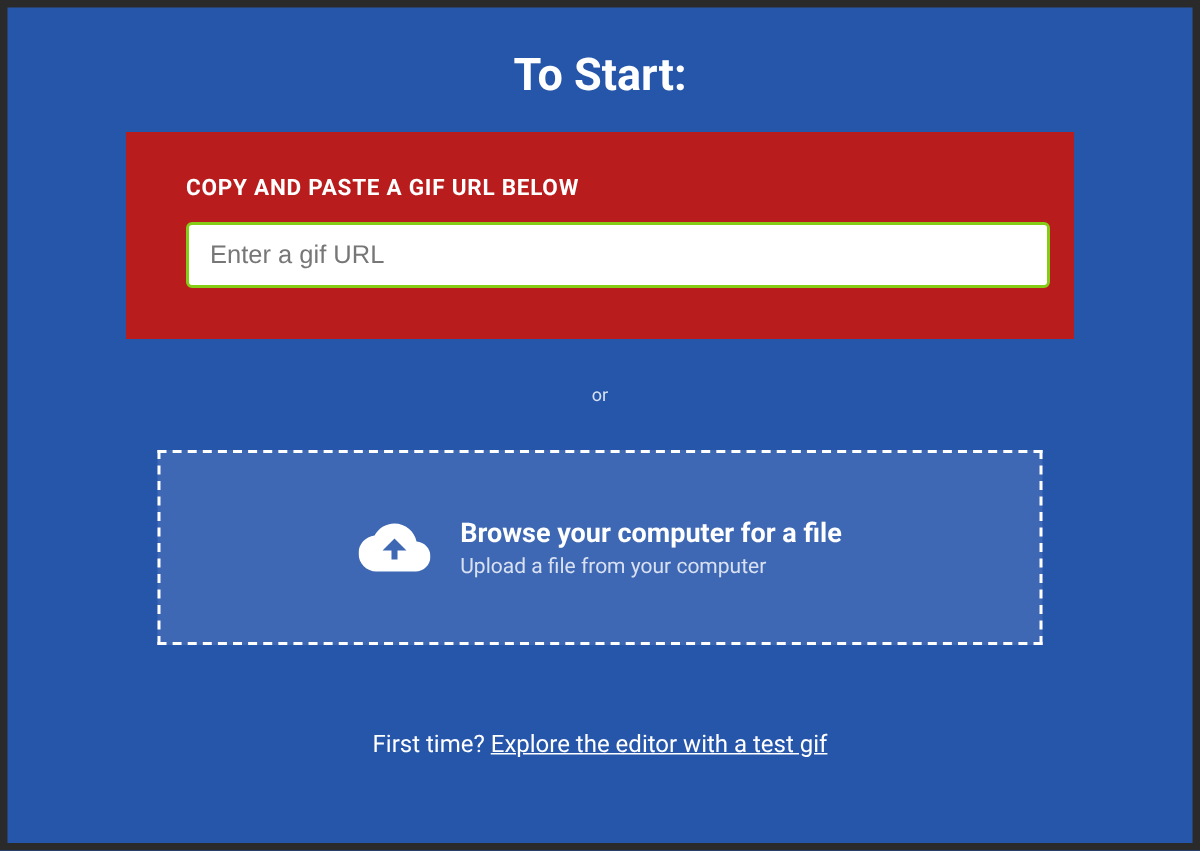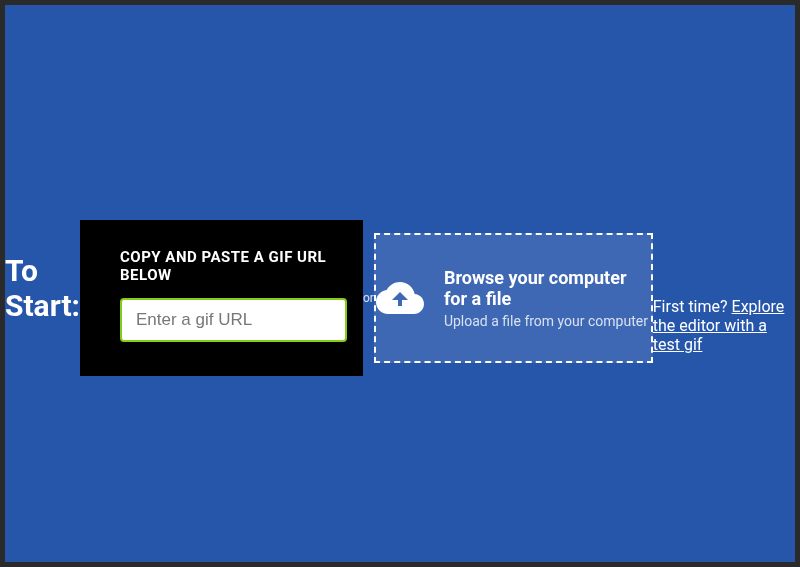--- a/index.html
+++ b/index.html
@@ -12,33 +12,33 @@
       height: 567px;
       background: #2a2a2a;
       padding: 5px;
       font-family: -apple-system, BlinkMacSystemFont, "Segoe UI", Roboto, Helvetica, Arial, sans-serif;
     }
     .container {
       width: 100%;
       height: 100%;
       background: #2656aa;
       display: flex;
-      flex-direction: row;
+      flex-direction: column;
       align-items: center;
       padding-top: 28px;
     }
     .title {
       color: #ffffff;
       font-size: 30px;
       font-weight: 700;
       margin-bottom: 20px;
     }
     .panel-url {
-      width: 540px;
-      background: #000000;
+      width: 632px;
+      background: #b91c1c;
       padding: 28px 16px 34px 40px;
     }
     .panel-url-label {
       color: #ffffff;
       font-size: 15px;
       font-weight: 700;
       letter-spacing: 0.5px;
       margin-bottom: 14px;
     }
     .url-input {
@@ -60,20 +60,21 @@
       font-size: 12px;
       margin: 30px 0 30px 0;
     }
     .panel-browse {
       width: 590px;
       height: 130px;
       border: 2px dashed #ffffff;
       background: #3e67b4;
       display: flex;
       align-items: center;
+      justify-content: center;
       gap: 20px;
       cursor: pointer;
     }
     .cloud-icon {
       width: 48px;
       height: 36px;
       fill: #ffffff;
       flex-shrink: 0;
     }
     .browse-text {

